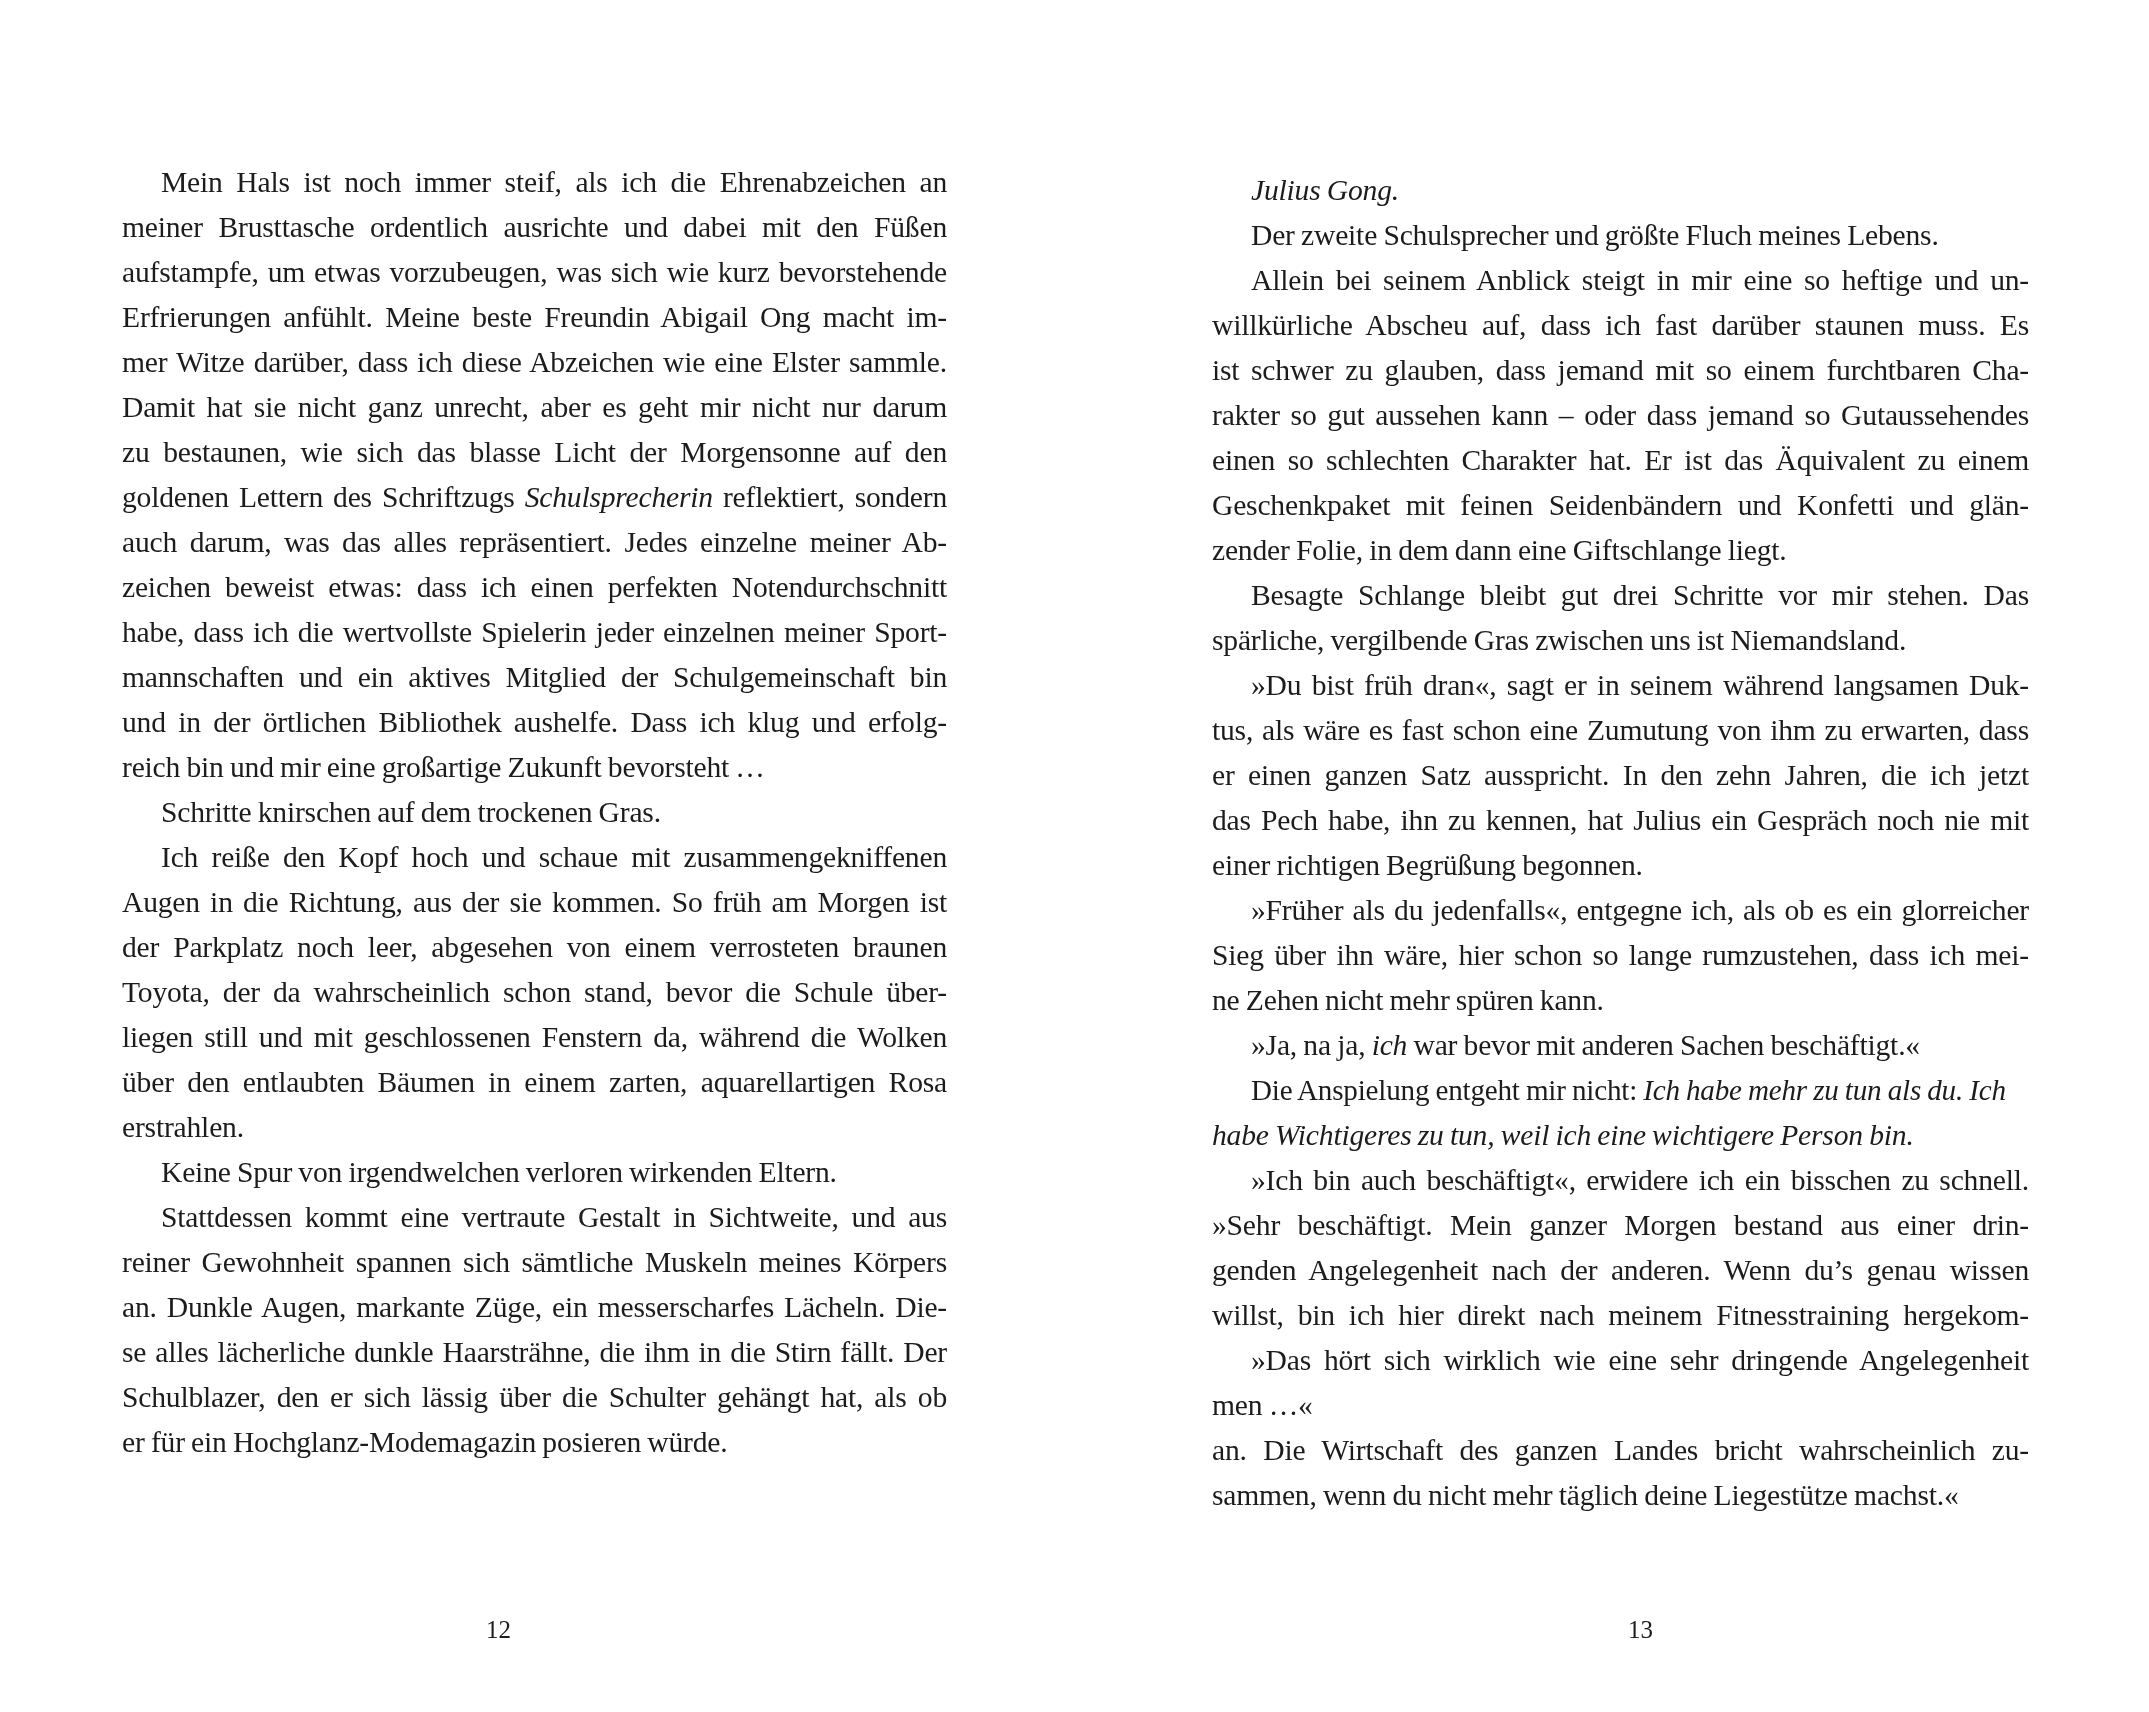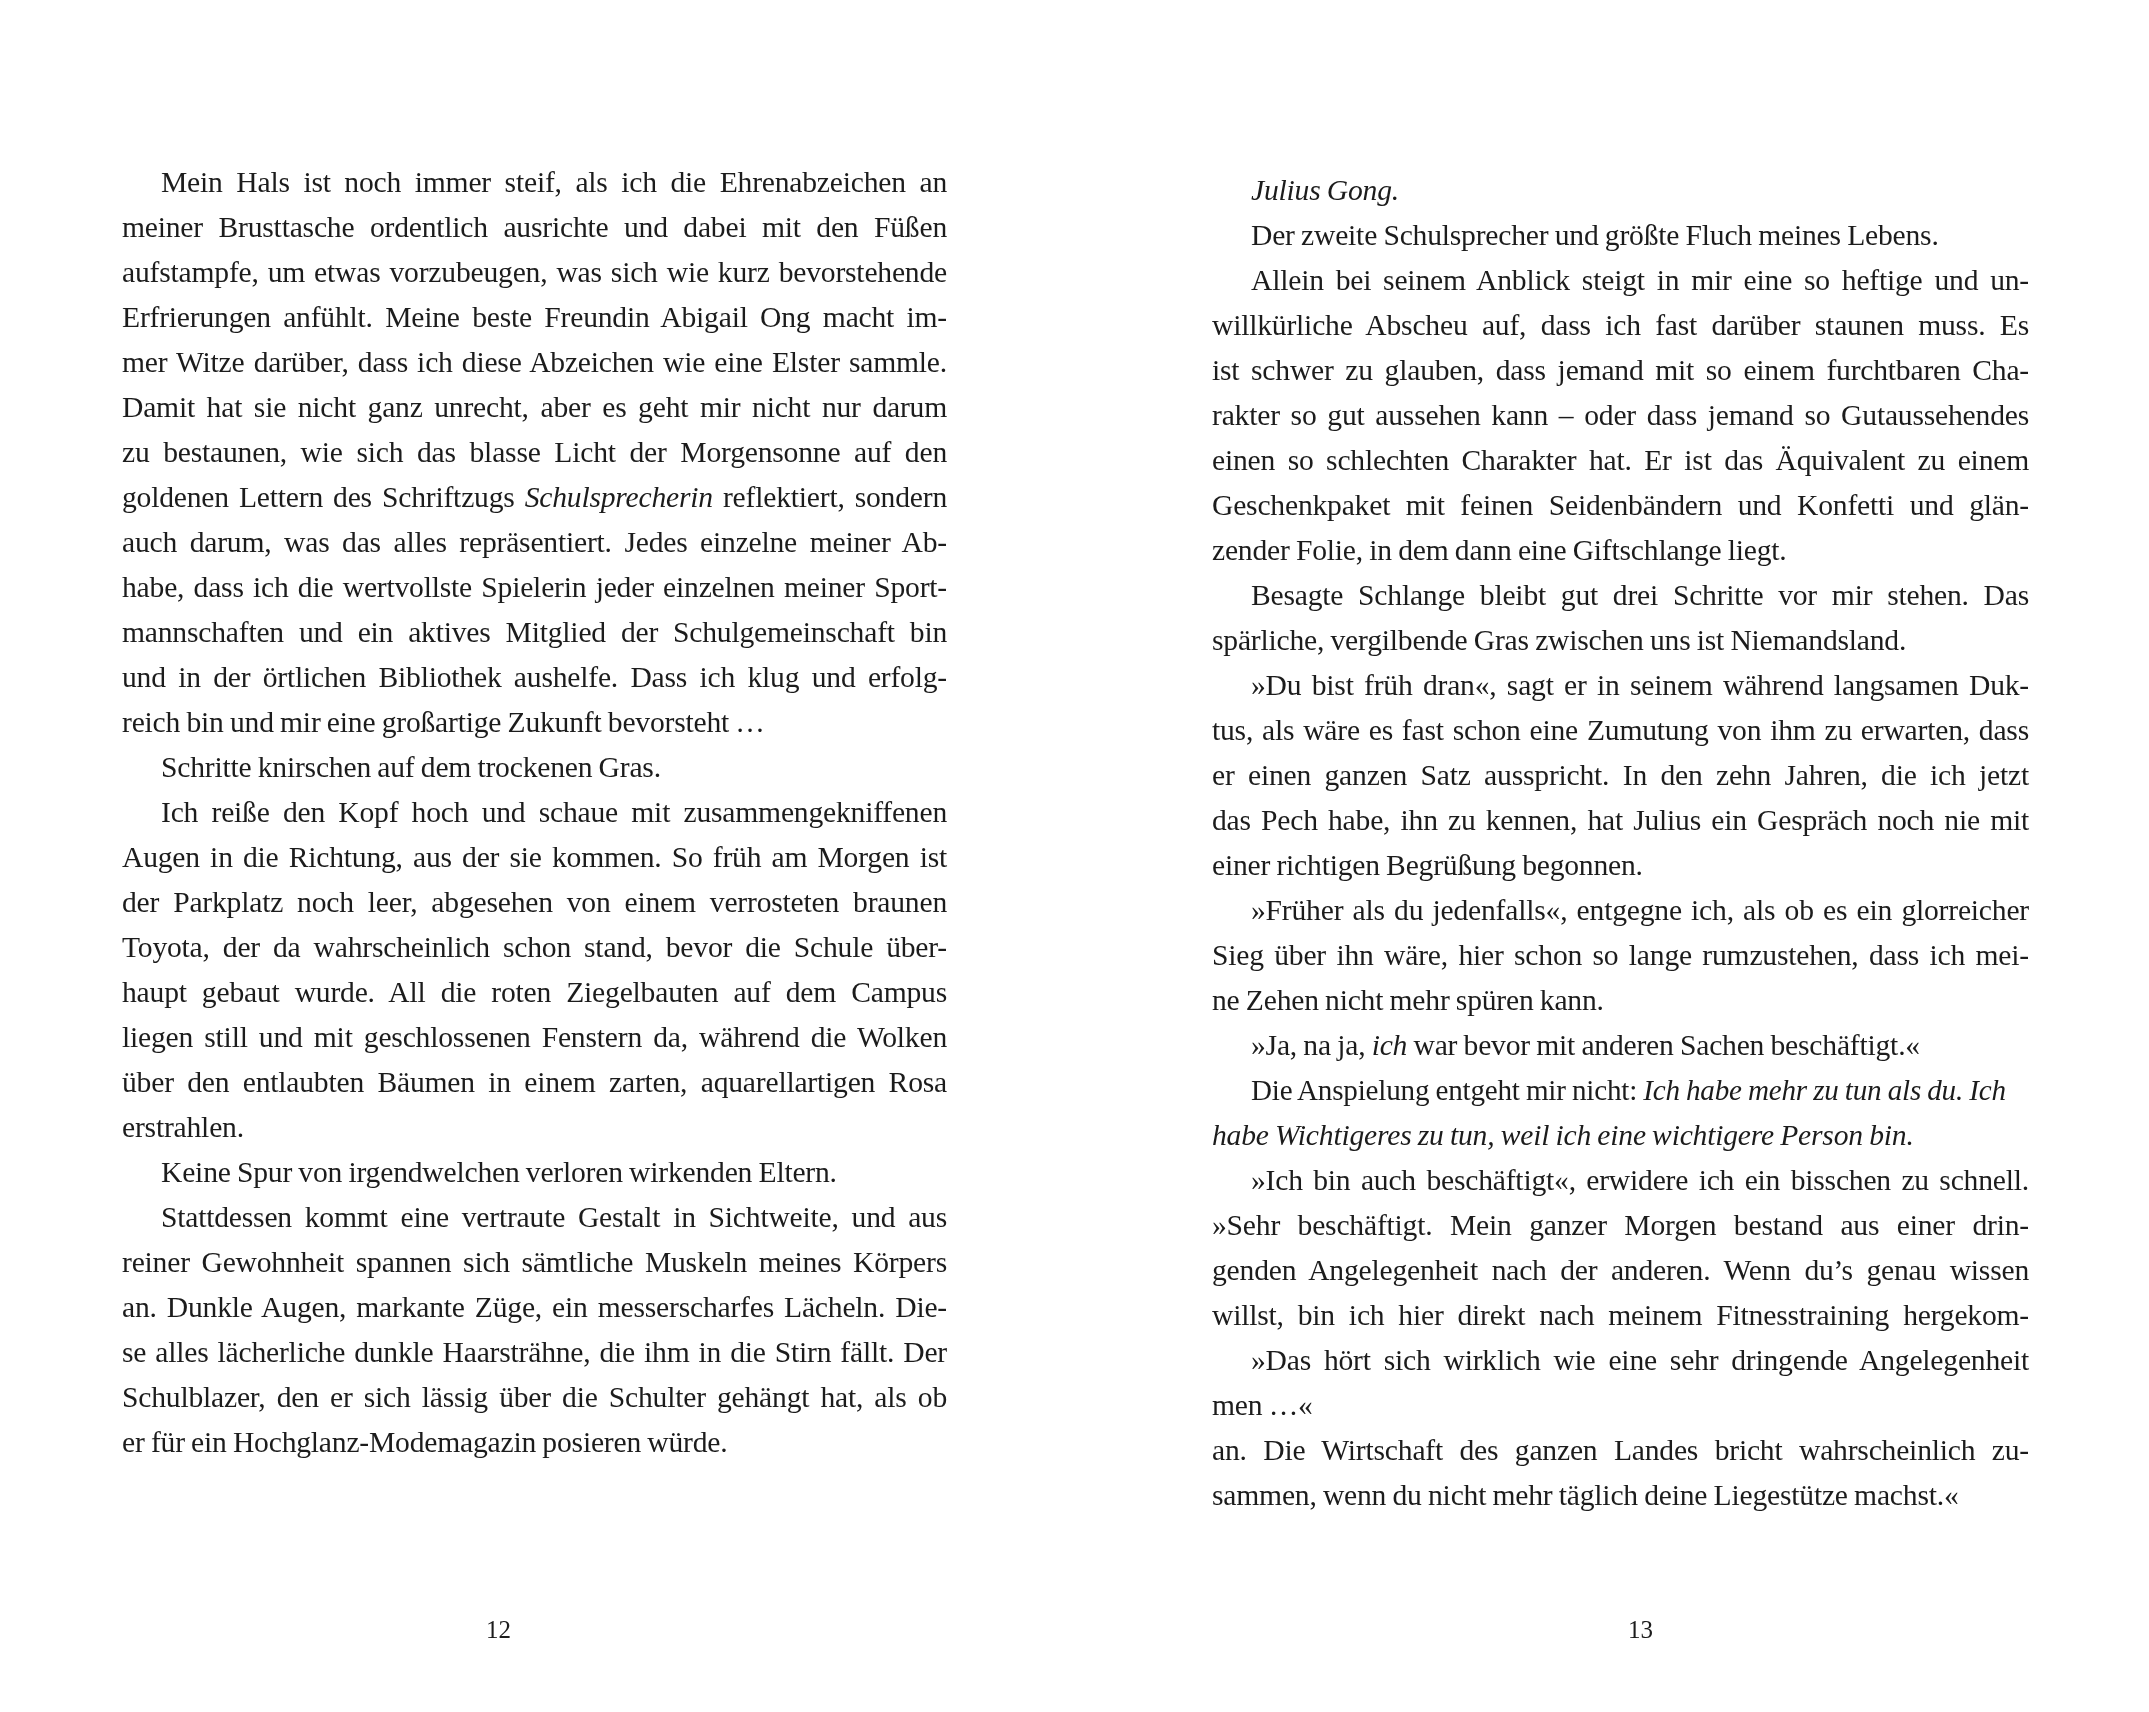--- a/index.html
+++ b/index.html
@@ -73,30 +73,30 @@
   <div class="text-block">
       <div class="line indent"><span>Mein Hals ist noch immer steif, als ich die Ehrenabzeichen an</span></div>
       <div class="line"><span>meiner Brusttasche ordentlich ausrichte und dabei mit den Füßen</span></div>
       <div class="line"><span>aufstampfe, um etwas vorzubeugen, was sich wie kurz bevorstehende</span></div>
       <div class="line"><span>Erfrierungen anfühlt. Meine beste Freundin Abigail Ong macht im-</span></div>
       <div class="line"><span>mer Witze darüber, dass ich diese Abzeichen wie eine Elster sammle.</span></div>
       <div class="line"><span>Damit hat sie nicht ganz unrecht, aber es geht mir nicht nur darum</span></div>
       <div class="line"><span>zu bestaunen, wie sich das blasse Licht der Morgensonne auf den</span></div>
       <div class="line"><span>goldenen Lettern des Schriftzugs </span><em>Schulsprecherin</em><span> reflektiert, sondern</span></div>
       <div class="line"><span>auch darum, was das alles repräsentiert. Jedes einzelne meiner Ab-</span></div>
+      <div class="line"><span>zeichen beweist etwas: dass ich einen perfekten Notendurchschnitt</span></div>
       <div class="line"><span>habe, dass ich die wertvollste Spielerin jeder einzelnen meiner Sport-</span></div>
       <div class="line"><span>mannschaften und ein aktives Mitglied der Schulgemeinschaft bin</span></div>
       <div class="line"><span>und in der örtlichen Bibliothek aushelfe. Dass ich klug und erfolg-</span></div>
       <div class="line last"><span>reich bin und mir eine großartige Zukunft bevorsteht …</span></div>
       <div class="line indent last"><span>Schritte knirschen auf dem trockenen Gras.</span></div>
       <div class="line indent"><span>Ich reiße den Kopf hoch und schaue mit zusammengekniffenen</span></div>
       <div class="line"><span>Augen in die Richtung, aus der sie kommen. So früh am Morgen ist</span></div>
       <div class="line"><span>der Parkplatz noch leer, abgesehen von einem verrosteten braunen</span></div>
       <div class="line"><span>Toyota, der da wahrscheinlich schon stand, bevor die Schule über-</span></div>
-      <div class="line"><span>haupt gebaut wurde. All die roten Ziegelbauten auf dem Campus</span></div>
       <div class="line"><span>liegen still und mit geschlossenen Fenstern da, während die Wolken</span></div>
       <div class="line"><span>über den entlaubten Bäumen in einem zarten, aquarellartigen Rosa</span></div>
       <div class="line last"><span>erstrahlen.</span></div>
       <div class="line indent last"><span>Keine Spur von irgendwelchen verloren wirkenden Eltern.</span></div>
       <div class="line indent"><span>Stattdessen kommt eine vertraute Gestalt in Sichtweite, und aus</span></div>
       <div class="line"><span>reiner Gewohnheit spannen sich sämtliche Muskeln meines Körpers</span></div>
       <div class="line"><span>an. Dunkle Augen, markante Züge, ein messerscharfes Lächeln. Die-</span></div>
       <div class="line"><span>se alles lächerliche dunkle Haarsträhne, die ihm in die Stirn fällt. Der</span></div>
       <div class="line"><span>Schulblazer, den er sich lässig über die Schulter gehängt hat, als ob</span></div>
       <div class="line last"><span>er für ein Hochglanz-Modemagazin posieren würde.</span></div>

